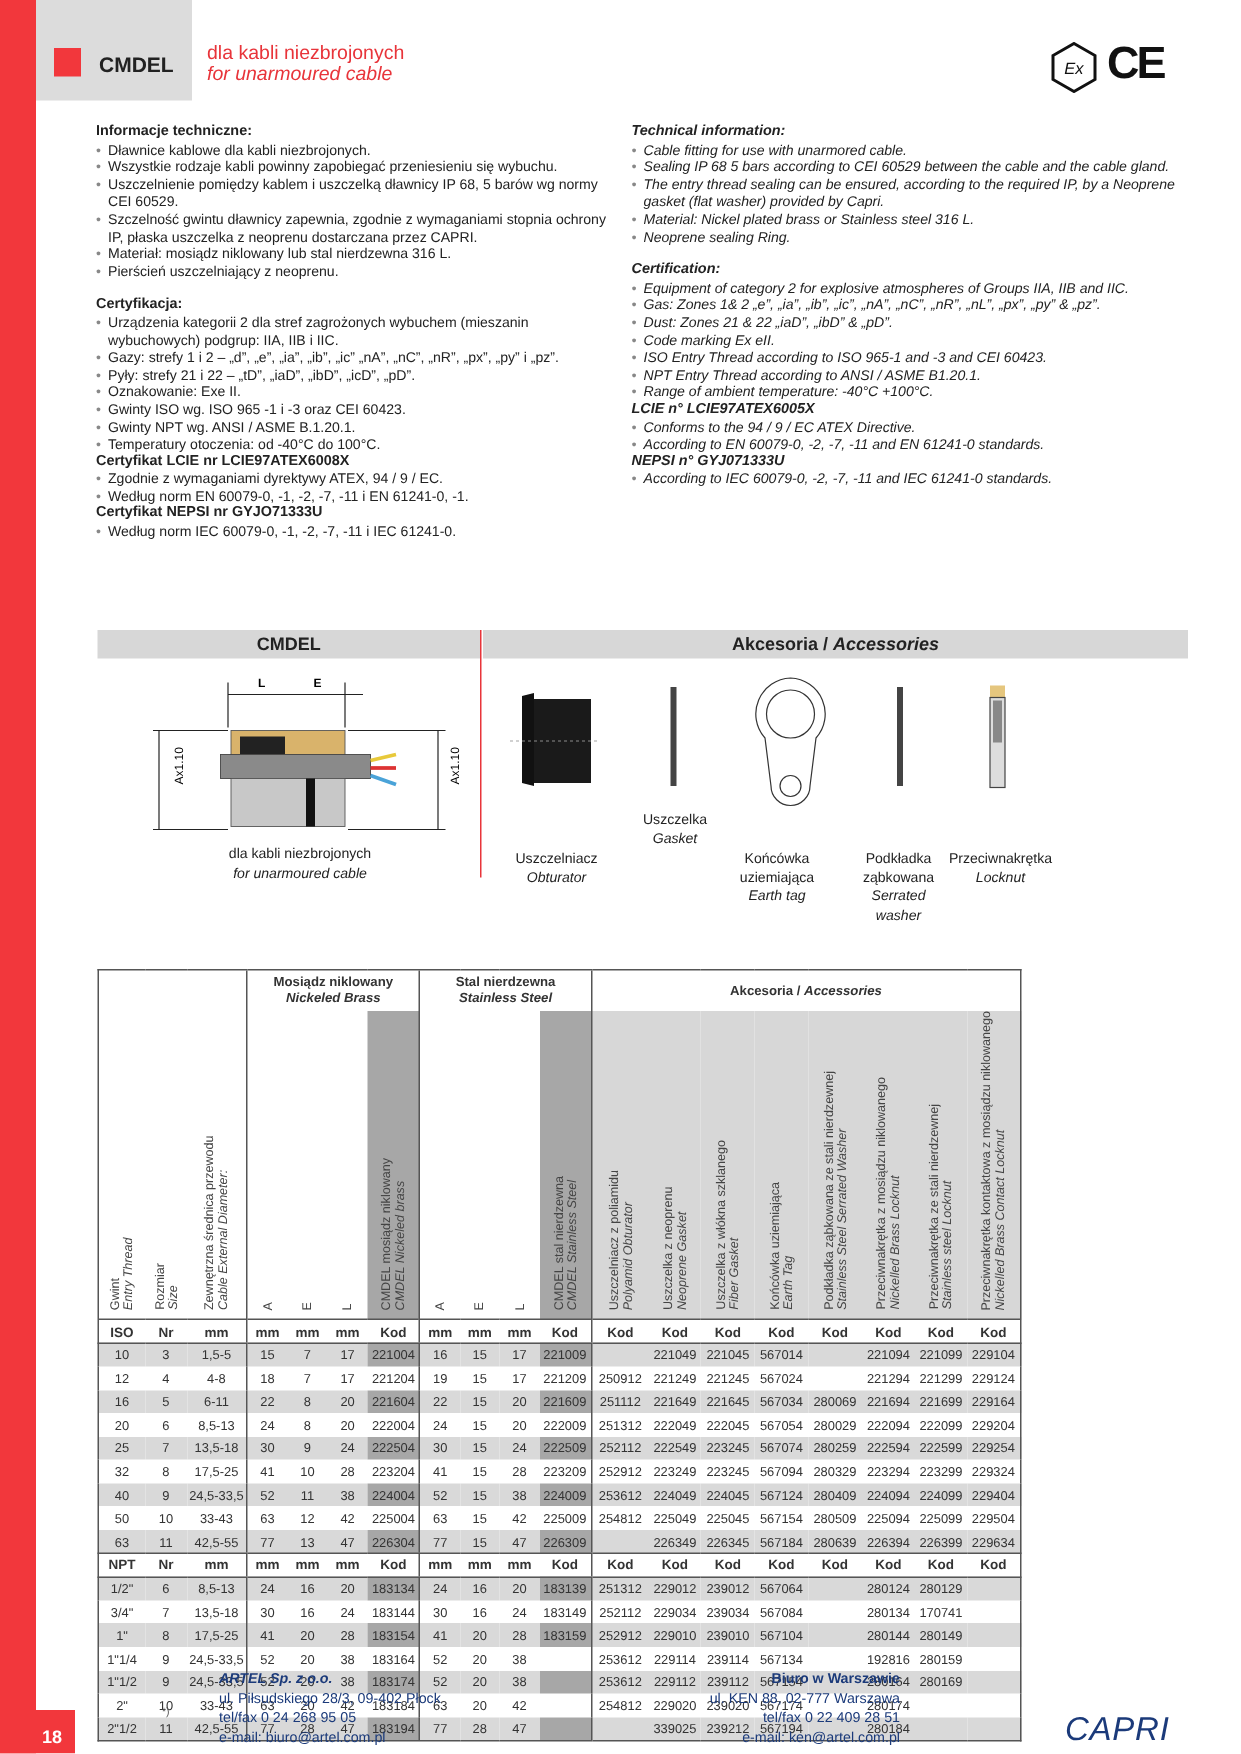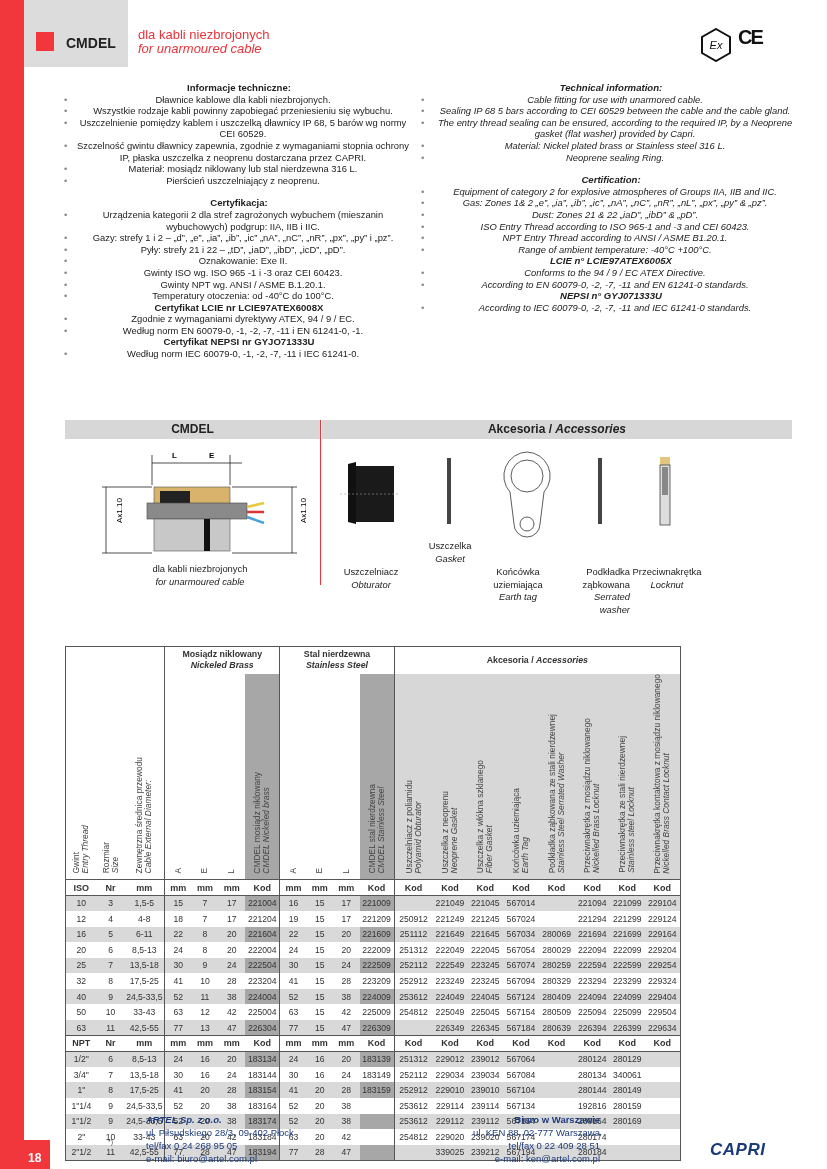--- a/index.html
+++ b/index.html
@@ -8,23 +8,23 @@
 
   .red-bar { position: absolute; left: 0; top: 0; width: 24px; height: 1169px; background: #f2373c; }
   .page-num-box { position: absolute; left: 0; top: 1140px; width: 50px; height: 29px; background: #f2373c; color: #fff; font-weight: bold; font-size: 12px; padding: 11px 0 0 28px; }
 
   .header-tab { position: absolute; left: 24px; top: 0; width: 104px; height: 67px; background: #dcdcdc; }
   .header-square { position: absolute; left: 36px; top: 32px; width: 18px; height: 19px; background: #f2373c; }
   .header-code { position: absolute; left: 66px; top: 35px; font-size: 14px; font-weight: bold; color: #222; }
   .header-pl { position: absolute; left: 138px; top: 27px; font-size: 13px; color: #e8343a; }
   .header-en { position: absolute; left: 138px; top: 41px; font-size: 13px; font-style: italic; color: #e8343a; }
   .ex-mark { position: absolute; left: 700px; top: 28px; width: 32px; height: 34px; }
-  .ce-mark { position: absolute; left: 738px; top: 26px; font-size: 20px; font-weight: bold; letter-spacing: -2px; color: #111; }
-
-  .info-col { position: absolute; font-size: 9.4px; line-height: 11.6px; color: #222; text-align: center; }
+  .ce-mark { position: absolute; left: 738px; top: 26px; font-size: 30px; font-weight: bold; letter-spacing: -2px; color: #111; }
+
+  .info-col { position: absolute; font-size: 9.4px; line-height: 11.6px; color: #222; }
   .info-col h4 { font-size: 9.6px; font-weight: bold; margin-top: 0; }
   .info-col ul { list-style: none; }
   .info-col li { position: relative; padding-left: 8px; }
   .info-col li::before { content: "•"; position: absolute; left: 0; color: #888; }
   .info-col .gap { height: 11px; }
   .col-pl { left: 64px; top: 82px; width: 350px; }
   .col-en { left: 421px; top: 82px; width: 380px; font-style: italic; }
 
   .section-bar { position: absolute; top: 420px; height: 19px; background: #d7d7d7; font-size: 12px; font-weight: bold; text-align: center; line-height: 19px; }
   .sb-left { left: 65px; width: 255px; }
@@ -49,21 +49,21 @@
   th.lt { background: #d7d7d7; }
   .bl { border-left: 1px solid #555; }
   .br { border-right: 1px solid #555; }
   .bt { border-top: 1px solid #555; }
   .bb { border-bottom: 1.5px solid #555; }
 
   .footer-company { position: absolute; left: 146px; top: 1113px; font-size: 9.5px; line-height: 13px; color: #1b3a7a; }
   .footer-company b { color: #1b3a7a; font-style: italic; }
   .footer-office { position: absolute; left: 432px; top: 1113px; width: 168px; font-size: 9.5px; line-height: 13px; color: #1b3a7a; text-align: right; }
   .footnote { position: absolute; left: 108px; top: 1138px; font-size: 7px; color: #555; }
-  .capri-logo { position: absolute; left: 710px; top: 1140px; font-size: 17px; font-weight: bold; color: #1b3a7a; font-style: italic; letter-spacing: 0.5px; }
+  .capri-logo { position: absolute; left: 710px; top: 1140px; font-size: 22px; font-weight: normal; color: #1b3a7a; font-style: italic; letter-spacing: 0.5px; }
 </style>
 </head>
 <body>
 
 <div class="red-bar"></div>
 
 <div class="header-tab"></div>
 <div class="header-square"></div>
 <div class="header-code">CMDEL</div>
 <div class="header-pl">dla kabli niezbrojonych</div>
@@ -115,20 +115,21 @@
       <li>The entry thread sealing can be ensured, according to the required IP, by a Neoprene gasket (flat washer) provided by Capri.</li>
       <li>Material: Nickel plated brass or Stainless steel 316 L.</li>
       <li>Neoprene sealing Ring.</li>
     </ul>
   <div class="gap"></div>
   <h4>Certification:</h4>
   <ul>
       <li>Equipment of category 2 for explosive atmospheres of Groups IIA, IIB and IIC.</li>
       <li>Gas: Zones 1&amp; 2 „e”, „ia”, „ib”, „ic”, „nA”, „nC”, „nR”, „nL”, „px”, „py” &amp; „pz”.</li>
       <li>Dust: Zones 21 &amp; 22 „iaD”, „ibD” &amp; „pD”.</li>
+      <li>Code marking Ex eII.</li>
       <li>ISO Entry Thread according to ISO 965-1 and -3 and CEI 60423.</li>
       <li>NPT Entry Thread according to ANSI / ASME B1.20.1.</li>
       <li>Range of ambient temperature: -40°C +100°C.</li>
     </ul>
   <h4>LCIE n° LCIE97ATEX6005X</h4>
   <ul>
       <li>Conforms to the 94 / 9 / EC ATEX Directive.</li>
       <li>According to EN 60079-0, -2, -7, -11 and EN 61241-0 standards.</li>
     </ul>
   <h4>NEPSI n° GYJ071333U</h4>
@@ -197,21 +198,21 @@
 
 <div class="cap" style="left:336px;top:566px;width:70px;">
   <span>Uszczelniacz</span><i>Obturator</i>
 </div>
 <div class="cap" style="left:420px;top:540px;width:60px;">
   <span>Uszczelka</span><i>Gasket</i>
 </div>
 <div class="cap" style="left:487px;top:566px;width:62px;">
   <span>Końcówka uziemiająca</span><i>Earth tag</i>
 </div>
-<div class="cap" style="left:568px;top:566px;width:62px;text-align:right;">
+<div class="cap" style="left:568px;top:566px;width:62px;">
   <span>Podkładka ząbkowana</span><i>Serrated washer</i>
 </div>
 <div class="cap" style="left:628px;top:566px;width:78px;">
   <span>Przeciwnakrętka</span><i>Locknut</i>
 </div>
 
 <table class="spec">
   <colgroup>
     <col style="width:38px">
       <col style="width:34px">
@@ -530,21 +531,21 @@
         <td class="bl">30</td>
         <td class="">16</td>
         <td class="">24</td>
         <td class="">183149</td>
         <td class="bl">252112</td>
         <td class="">229034</td>
         <td class="">239034</td>
         <td class="">567084</td>
         <td class=""></td>
         <td class="">280134</td>
-        <td class="">340061</td>
+        <td class="">170741</td>
         <td class="br"></td>
       </tr>
       <tr class="g">
         <td class="bl">1"</td>
         <td class="">8</td>
         <td class="">17,5-25</td>
         <td class="bl">41</td>
         <td class="">20</td>
         <td class="">28</td>
         <td class="dk">183154</td>

